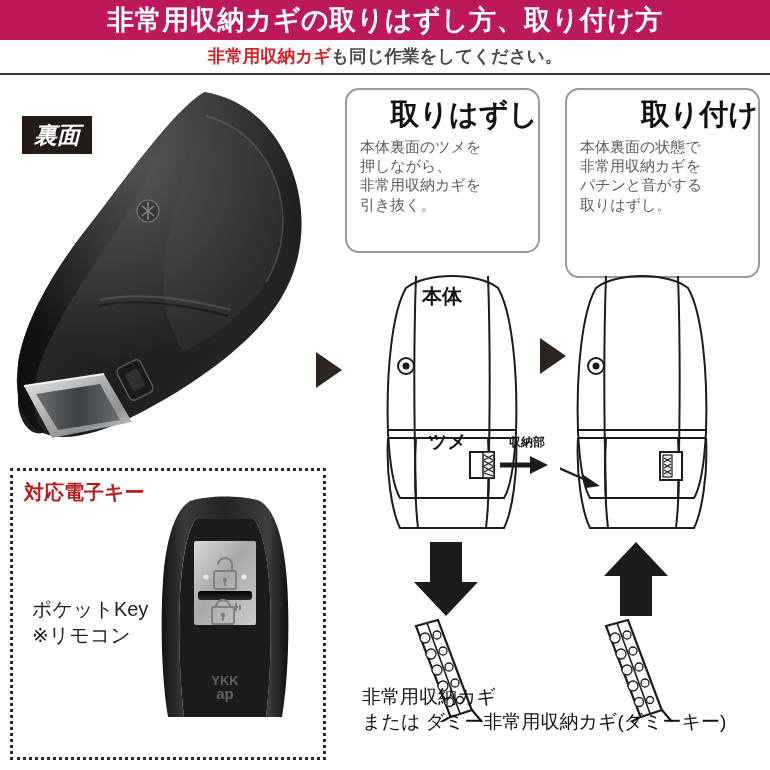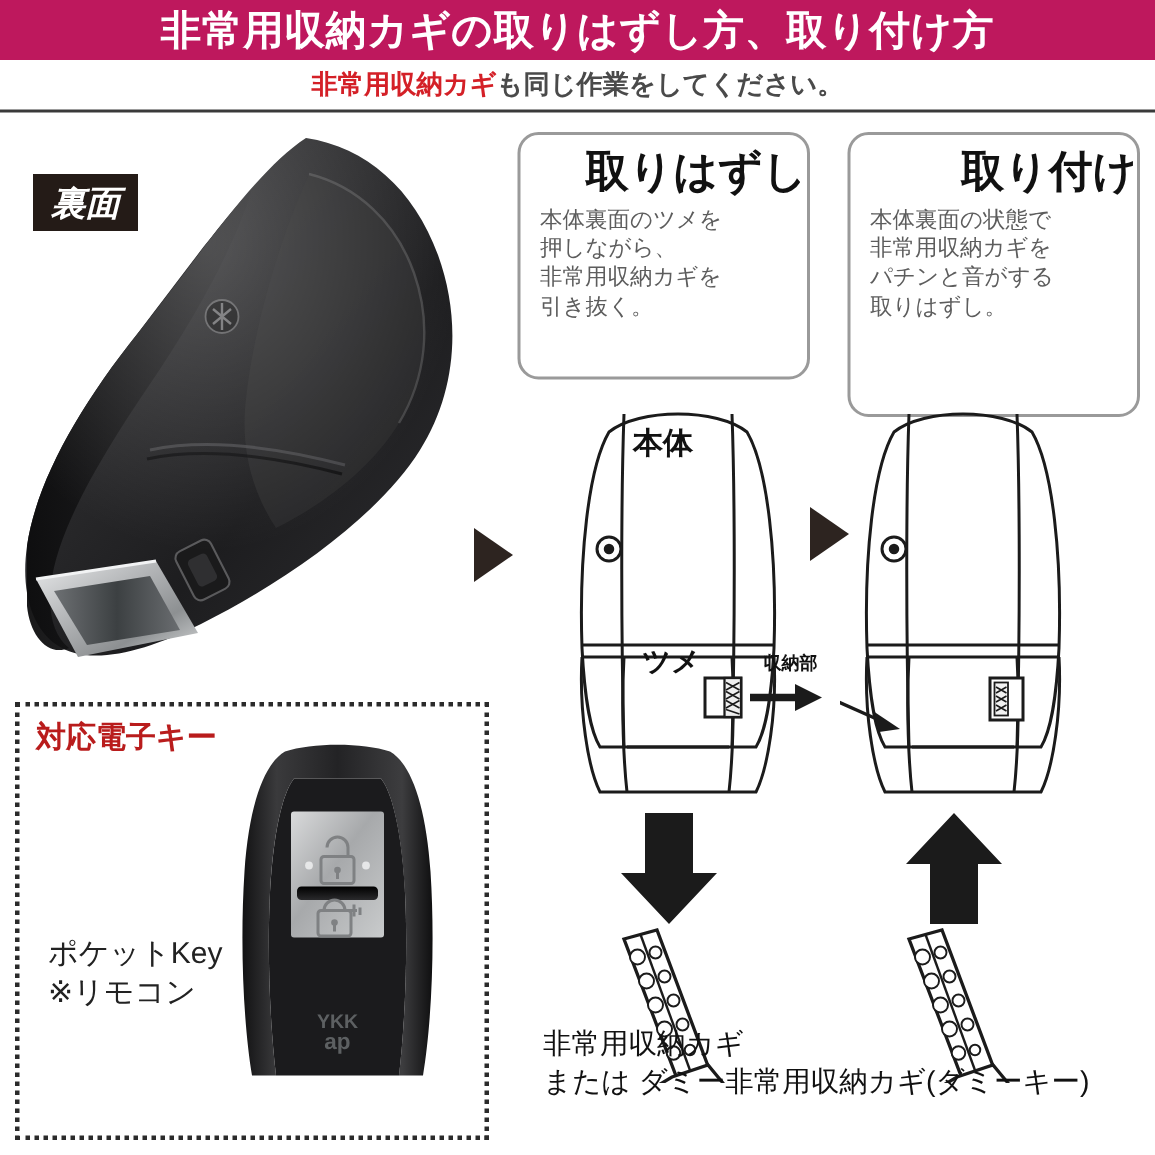--- a/index.html
+++ b/index.html
@@ -66,21 +66,21 @@
   #bottom-caption{position:absolute;left:362px;top:684px;width:400px;
     color:#111;font-size:19px;font-weight:500;line-height:1.32;
     white-space:pre-line;}
 
   
   #compat-box{position:absolute;left:10px;top:468px;width:316px;height:292px;
     border:3px dotted #2b2b2b;box-sizing:border-box;background:#fff;}
   #compat-title{position:absolute;left:24px;top:482px;color:#b91c1c;
     font-size:20px;font-weight:700;line-height:1;white-space:nowrap;}
   #compat-sub{position:absolute;left:32px;top:596px;color:#222;
-    font-size:20px;font-weight:500;line-height:1.3;white-space:pre-line;margin-top:27px;}
+    font-size:20px;font-weight:500;line-height:1.3;white-space:pre-line;}
   #remote-wrap{position:absolute;left:150px;top:495px;width:150px;height:248px;}
 </style>
 </head>
 <body>
 
 <div id="header-bar">
   <div id="header-title">非常用収納カギの取りはずし方、取り付け方</div>
 </div>
 
 <div id="subtitle-bar">

